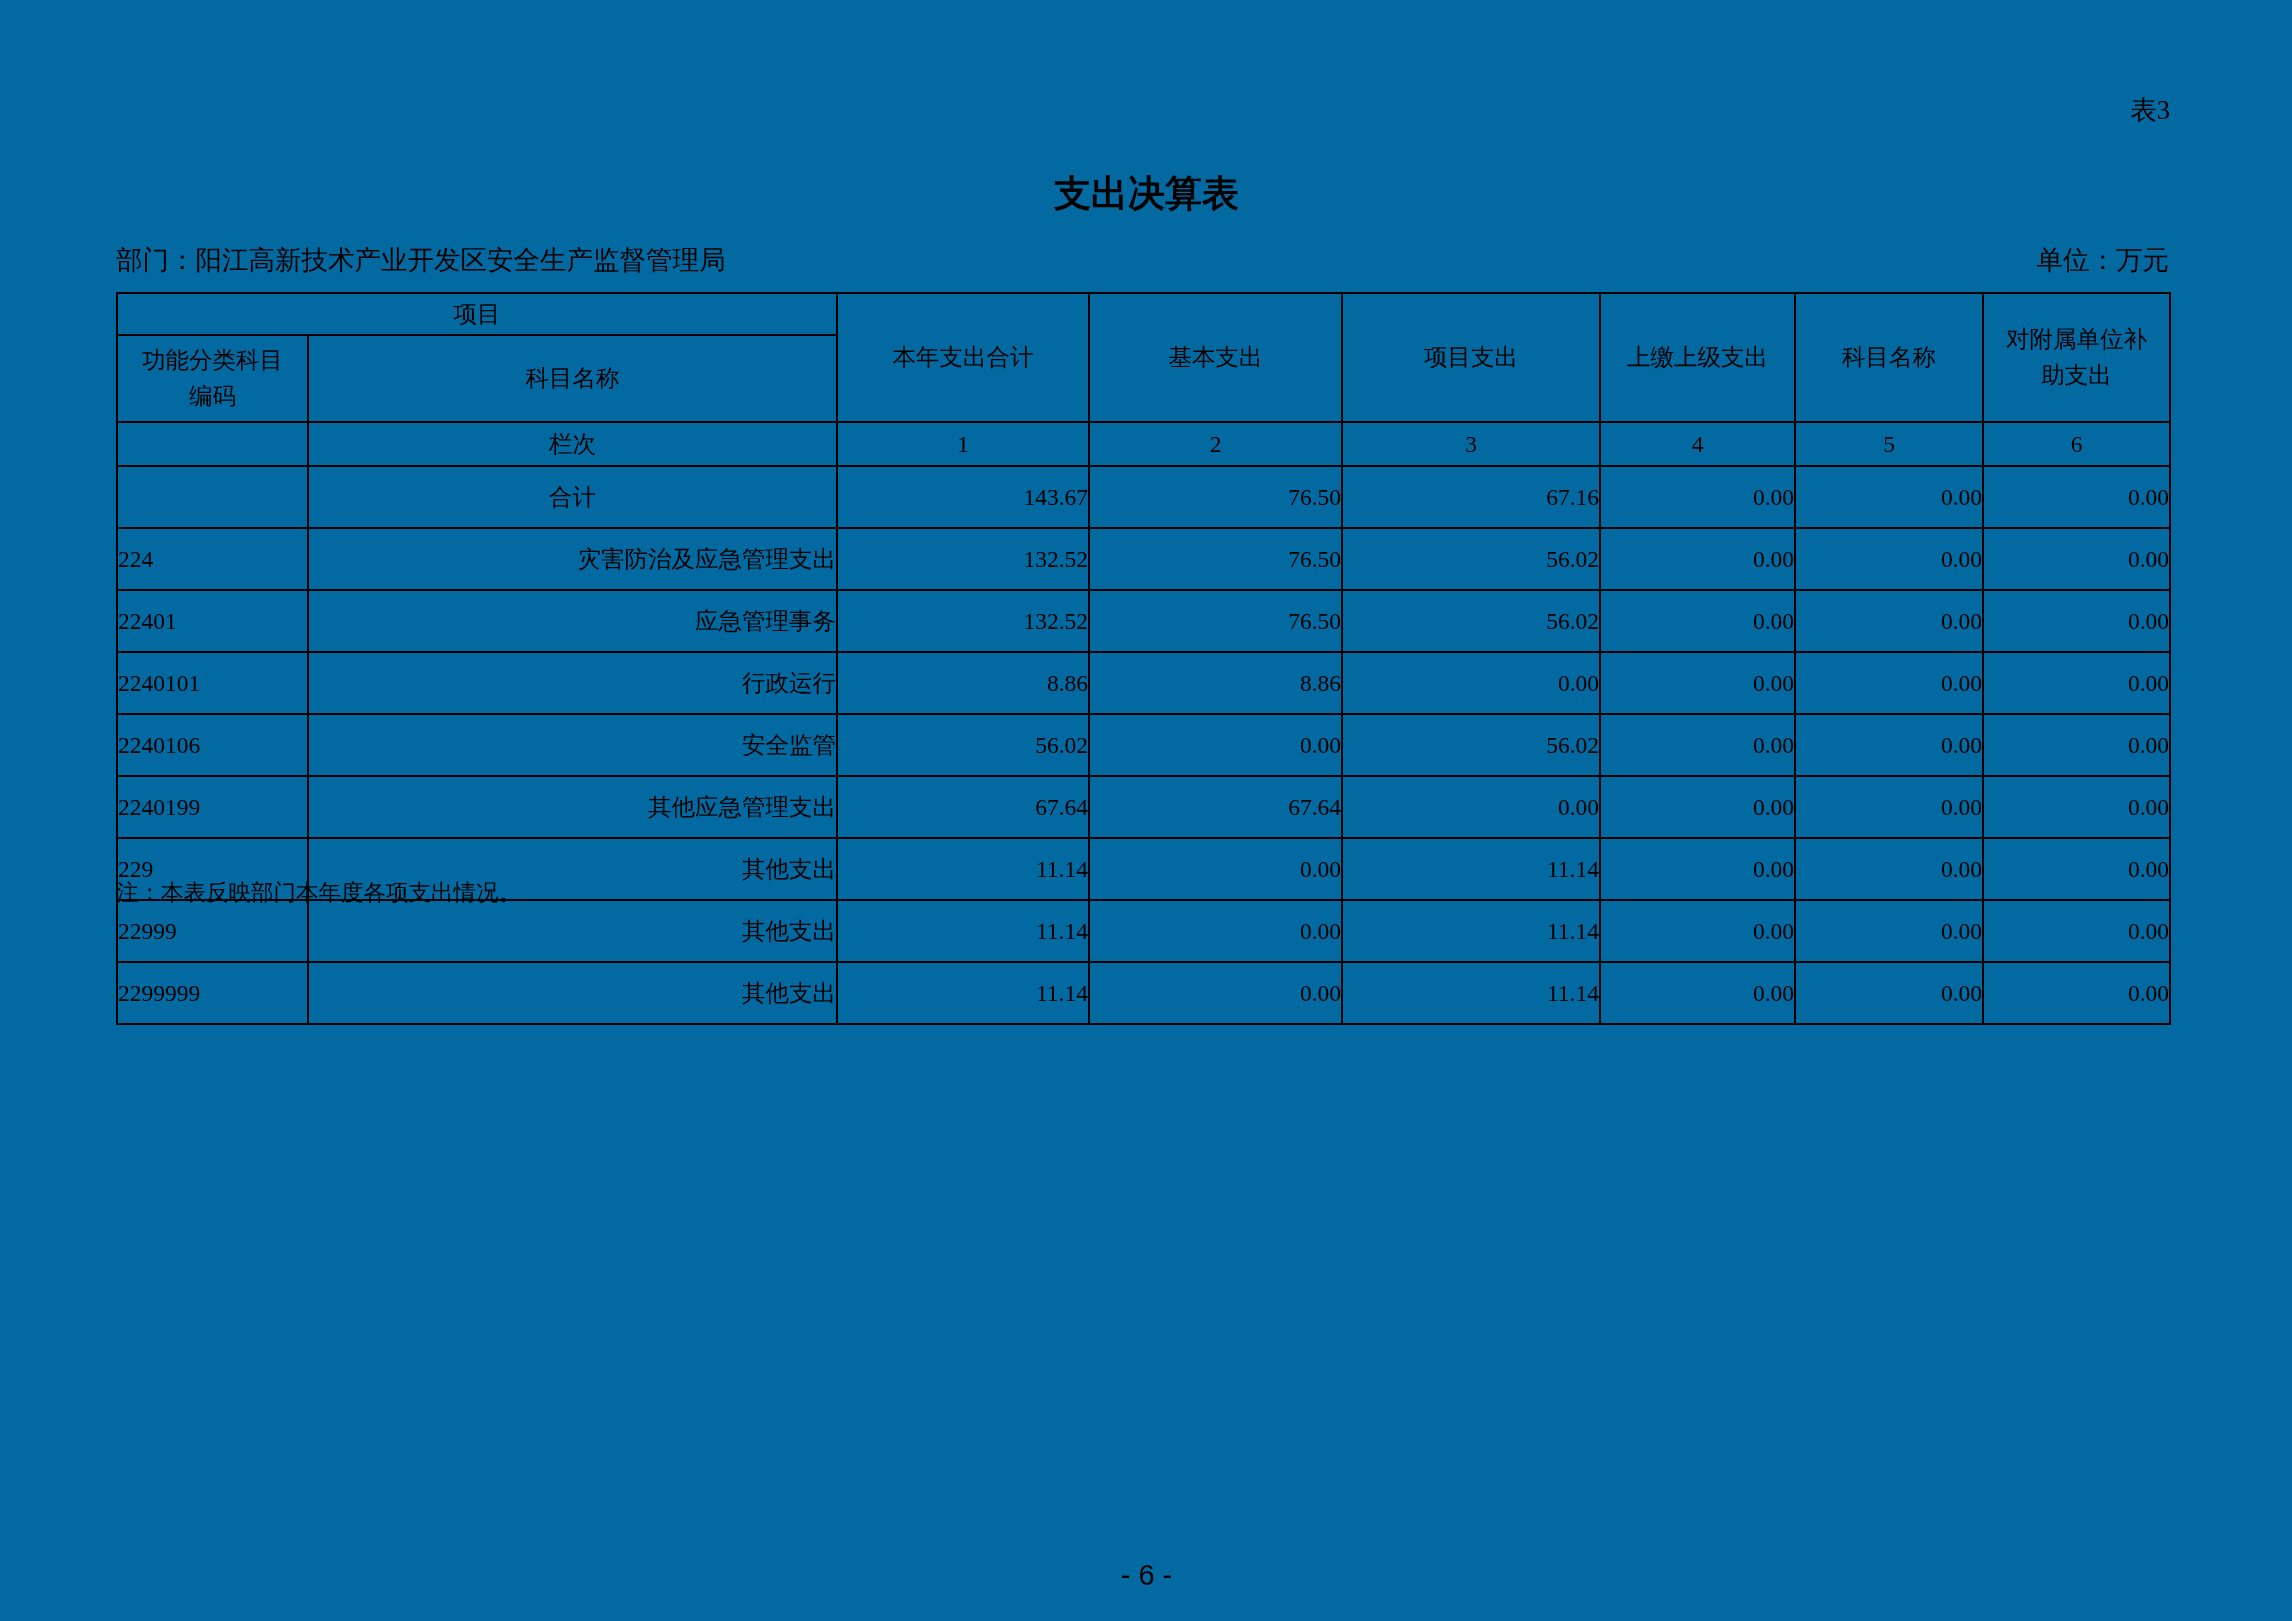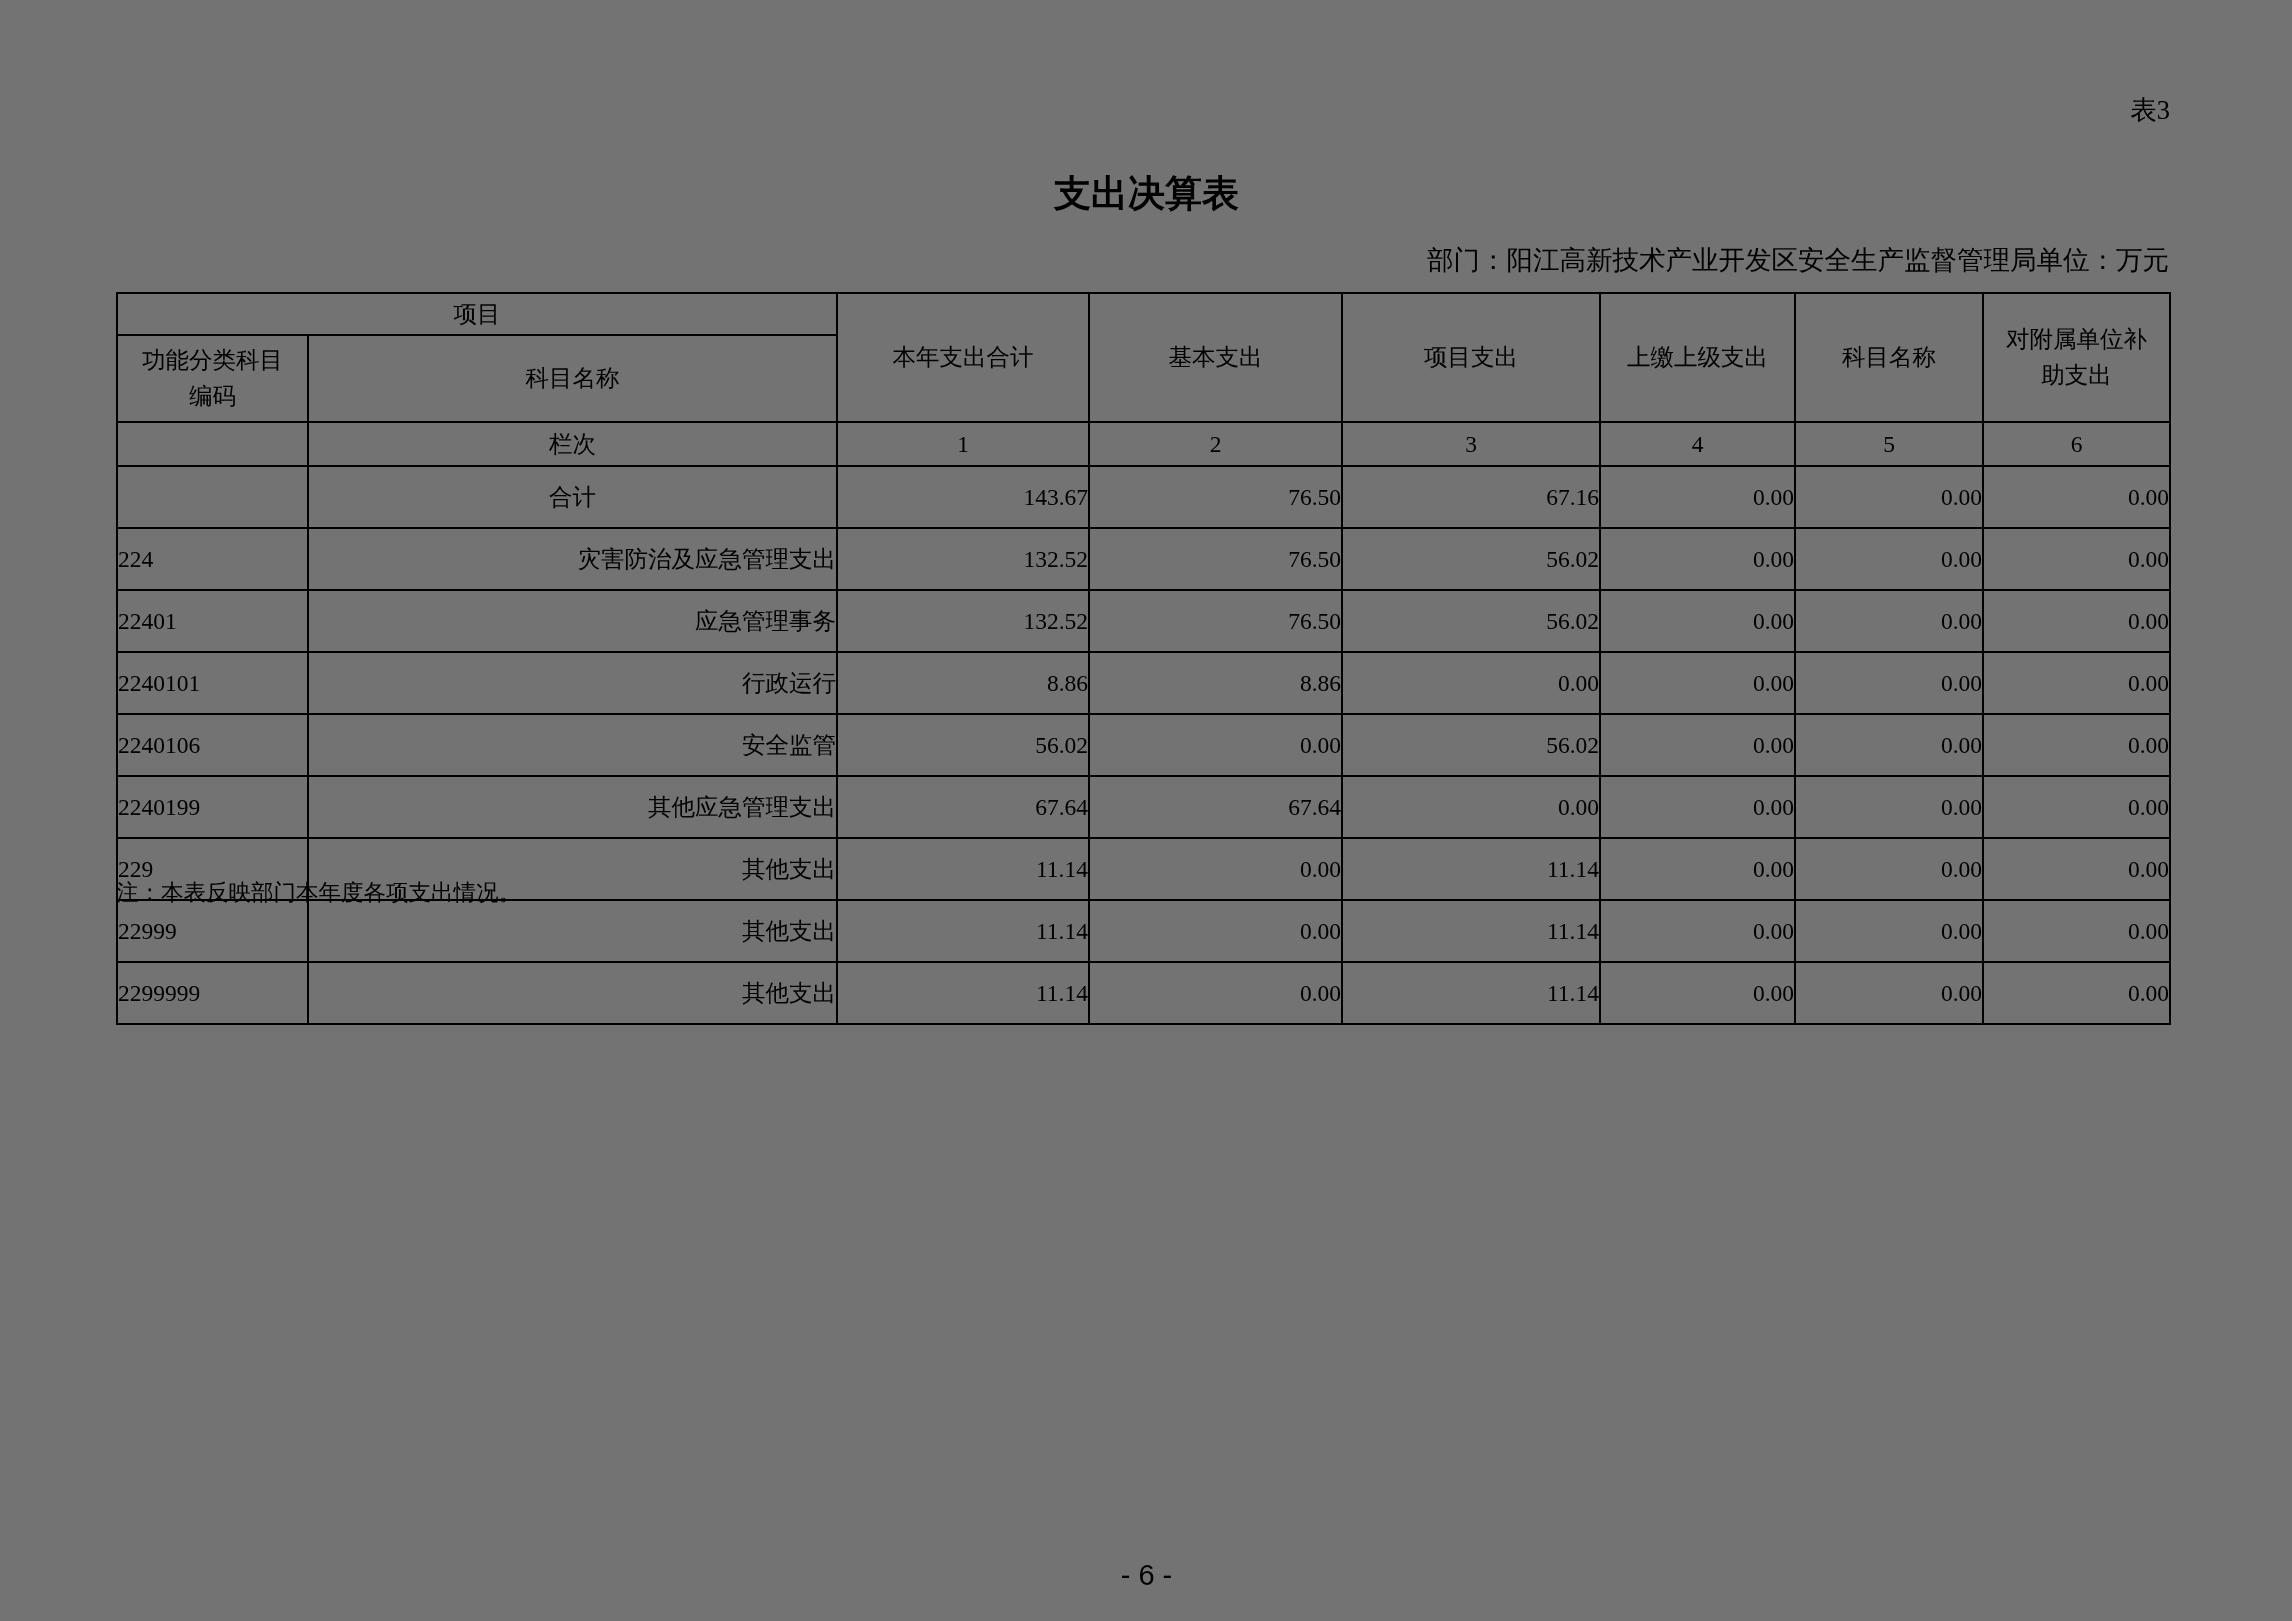--- a/index.html
+++ b/index.html
@@ -1,20 +1,20 @@
 <!DOCTYPE html>
 <html><head>
 <meta charset="utf-8">
 <style>
   html, body { margin:0; padding:0; background:#ffffff; }
   #sheet {
     position:relative;
     width:2293px;
     height:1621px;
-    background:#737373;
+    background:#0369a1;
     color:#000;
     font-family:"Liberation Serif","DejaVu Serif",serif;
     overflow:hidden;
   }
   .tbl-label {
     position:absolute;
     top:96px;
     right:123px;
     font-size:26.5px;
     line-height:29px;
@@ -29,21 +29,21 @@
     font-weight:bold;
     margin:0;
     line-height:41px;
   }
   .meta {
     position:absolute;
     top:245px;
     left:116px;
     width:2053px;
     display:flex;
-    justify-content:flex-end;
+    justify-content:space-between;
     align-items:flex-end;
     font-size:26.5px;
     line-height:31px;
   }
   table.main {
     position:absolute;
     top:292px;
     left:116px;
     width:2053px;
     border-collapse:collapse;

